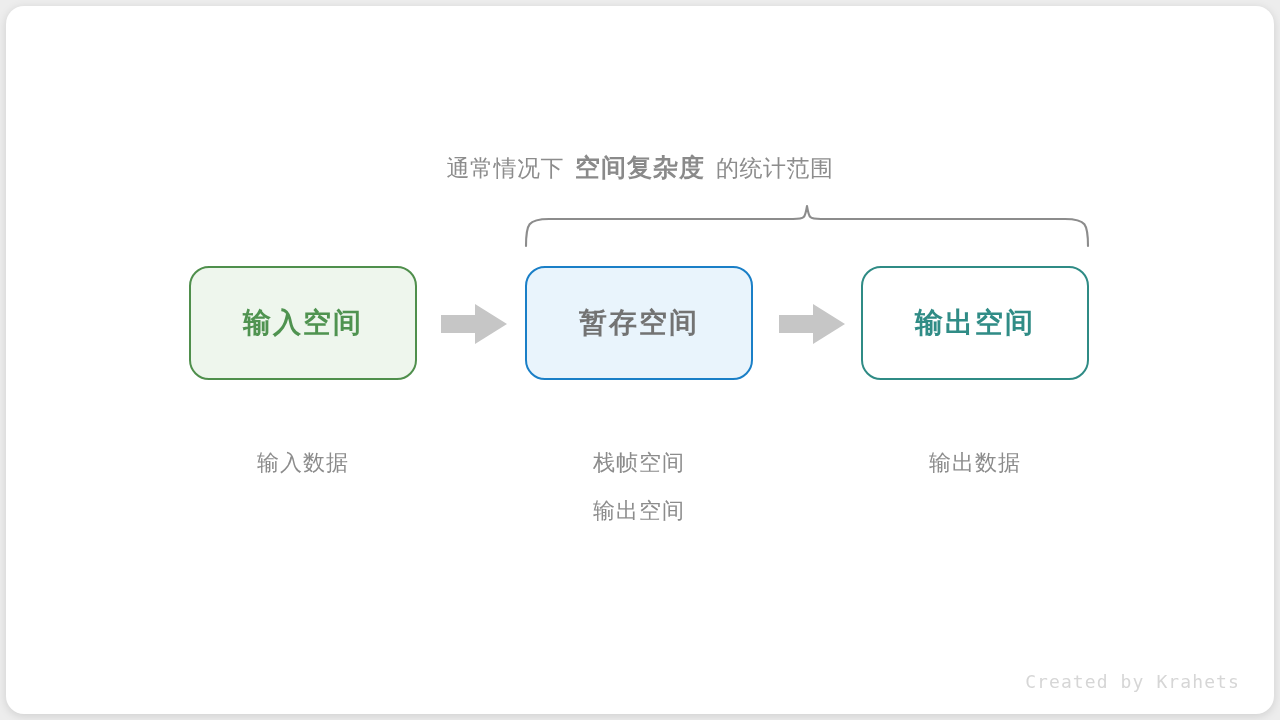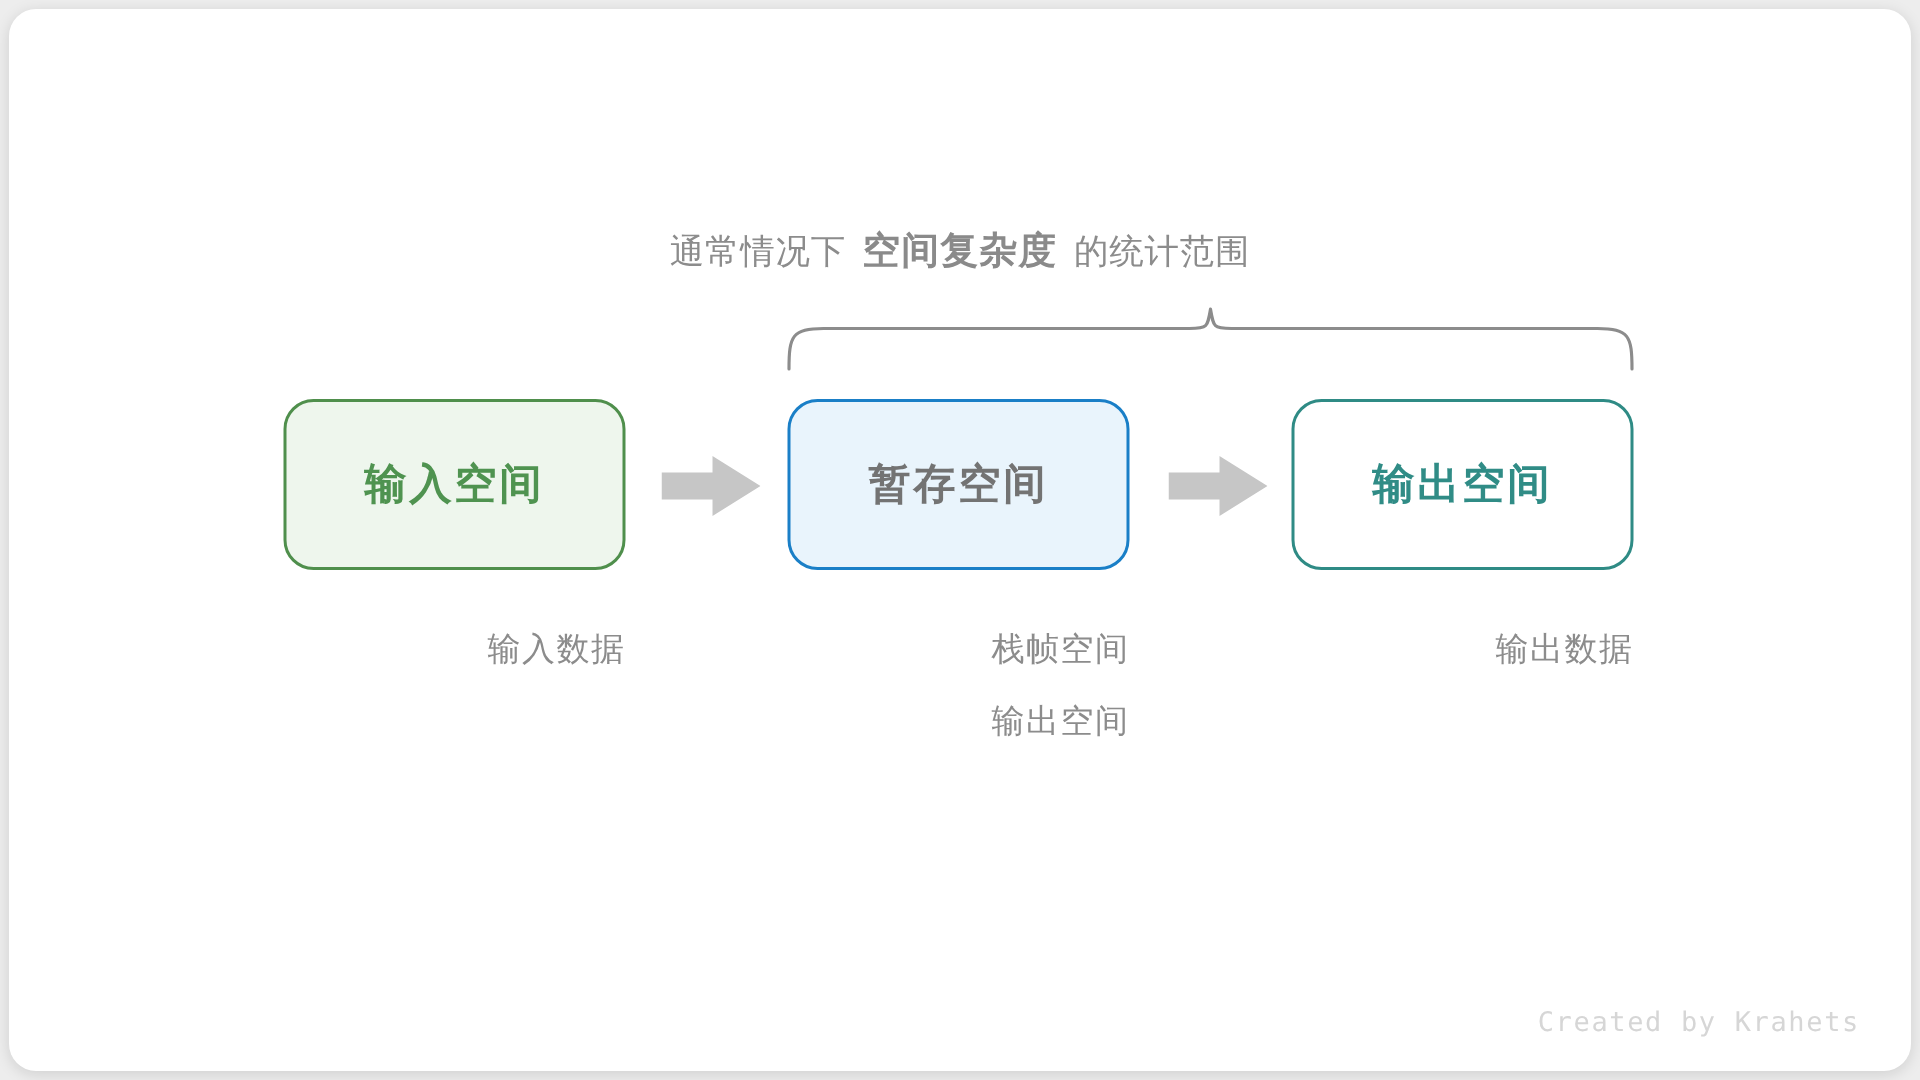--- a/index.html
+++ b/index.html
@@ -93,23 +93,23 @@
     top: 302px;
     width: 66px;
     height: 44px;
   }
   #arrow-1 { left: 441px; }
   #arrow-2 { left: 779px; }
 
   
   .col-captions {
     position: absolute;
-    top: 409px;
+    top: 439px;
     width: 228px;
-    text-align: right;
+    text-align: center;
   }
   .col-captions .cap-line {
     color: #8c8c8c;
     font-size: 22px;
     line-height: 48px;
     letter-spacing: 1px;
     white-space: nowrap;
   }
   #caps-input  { left: 189px; }
   #caps-temp   { left: 525px; }

